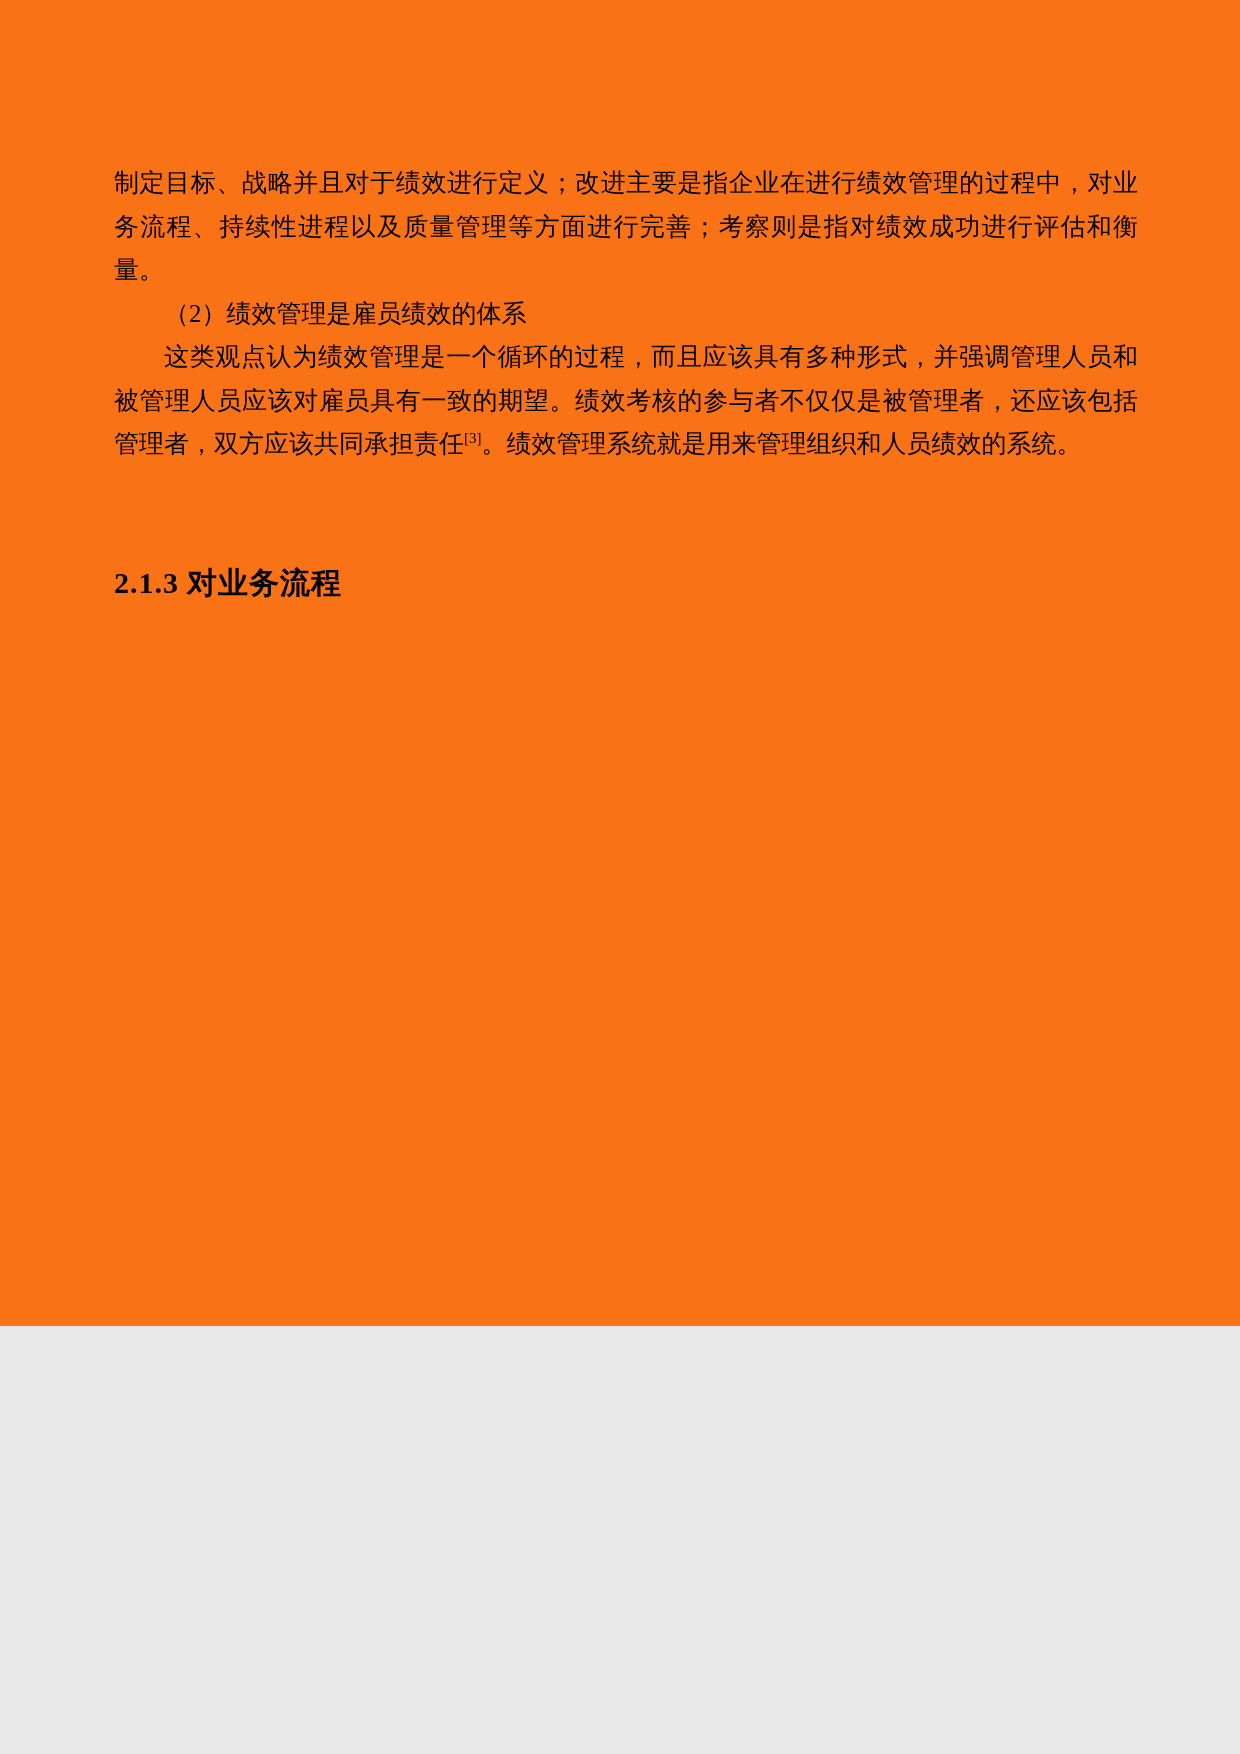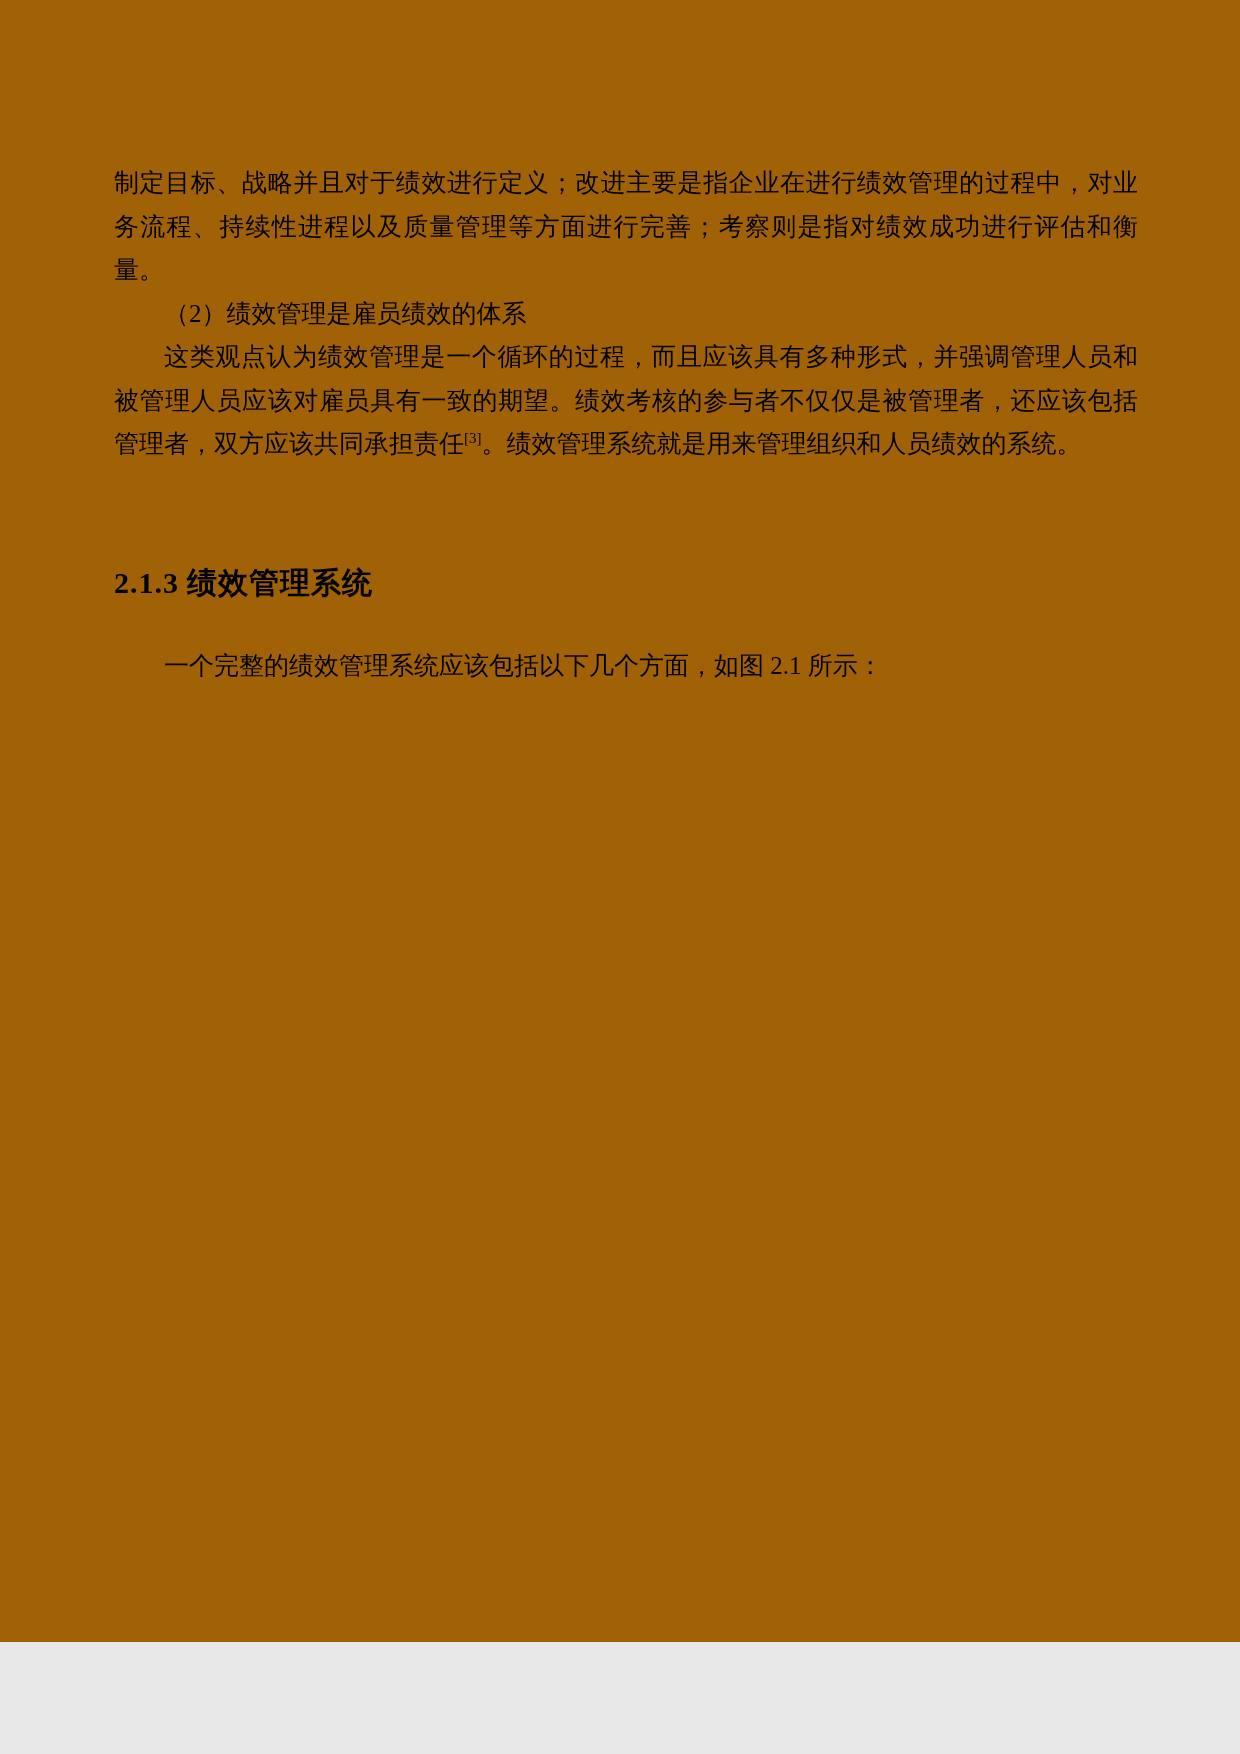--- a/index.html
+++ b/index.html
@@ -4,23 +4,23 @@
 <style>
   * { margin: 0; padding: 0; box-sizing: border-box; }
 
   html, body {
     background: #e8e8e8;
   }
 
   .page {
     position: relative;
     width: 1240px;
-    height: 1642px;
+    height: 1326px;
     margin: 0 auto;
-    background: #a16207;
+    background: #f97316;
     color: #000000;
     overflow: hidden;
   }
 
   .content {
     padding: 161px 102px 0 114px;
     font-family: "Liberation Serif", "DejaVu Serif", serif;
     font-size: 25px;
     line-height: 43.5px;
     text-align: justify;
@@ -73,19 +73,18 @@
   <div class="content">
 
     <p class="para">制定目标、战略并且对于绩效进行定义；改进主要是指企业在进行绩效管理的过程中，对业务流程、持续性进程以及质量管理等方面进行完善；考察则是指对绩效成功进行评估和衡量。</p>
 
     <p class="para indent">（2）绩效管理是雇员绩效的体系</p>
 
     <p class="para indent"><span>这类观点认为绩效管理是一个循环的过程，而且应该具有多种形式，并强调管理人员和被管理人员应该对雇员具有一致的期望。绩效考核的参与者不仅仅是被管理者，还应该包括管理者，双方应该共同承担责任</span><sup class="footnote-ref">[3]</sup><span>。绩效管理系统就是用来管理组织和人员绩效的系统。</span></p>
 
 
 
-    <h2 class="section-heading"><span class="heading-number">2.1.3</span><span class="heading-title">绩效管理系统</span></h2>
+    <h2 class="section-heading"><span class="heading-number">2.1.3</span><span class="heading-title">对业务流程</span></h2>
 
 
-    <p class="para indent">一个完整的绩效管理系统应该包括以下几个方面，如图 2.1 所示：</p>
 
   </div>
 </div>
 
 </body></html>

